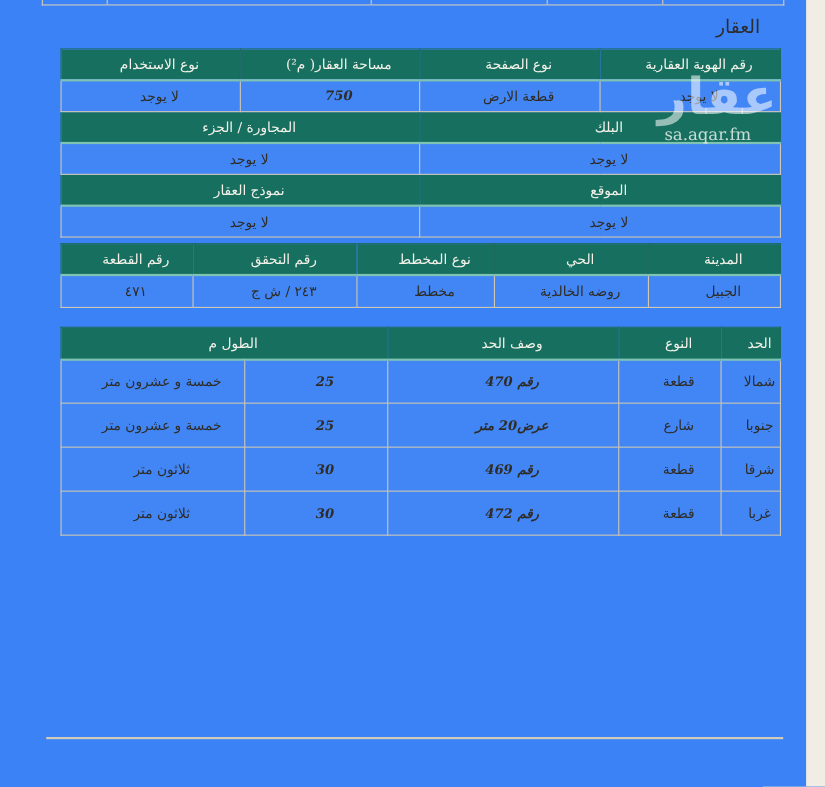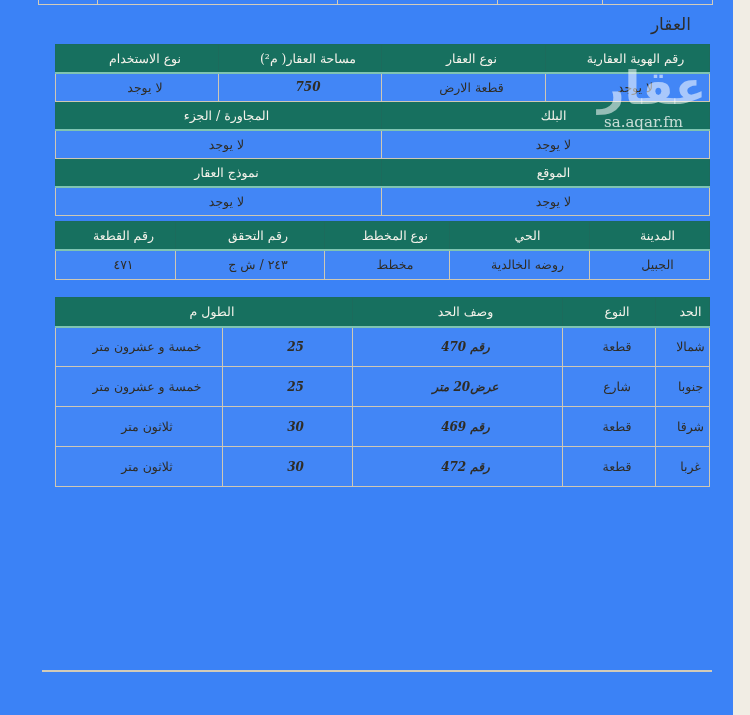--- a/index.html
+++ b/index.html
@@ -102,21 +102,21 @@
   <table class="grid t-prop">
     <colgroup>
       <col style="width:164px">
         <col style="width:164px">
         <col style="width:163px">
         <col style="width:163px">
     </colgroup>
     <tbody>
         <tr>
       <th>رقم الهوية العقارية</th>
-      <th>نوع العقار</th>
+      <th>نوع الصفحة</th>
       <th>مساحة العقار( م²)</th>
       <th>نوع الاستخدام</th>
     </tr>
     <tr>
       <td>لا يوجد</td>
       <td>قطعة الارض</td>
       <td class="num">750</td>
       <td>لا يوجد</td>
     </tr>
     <tr>

